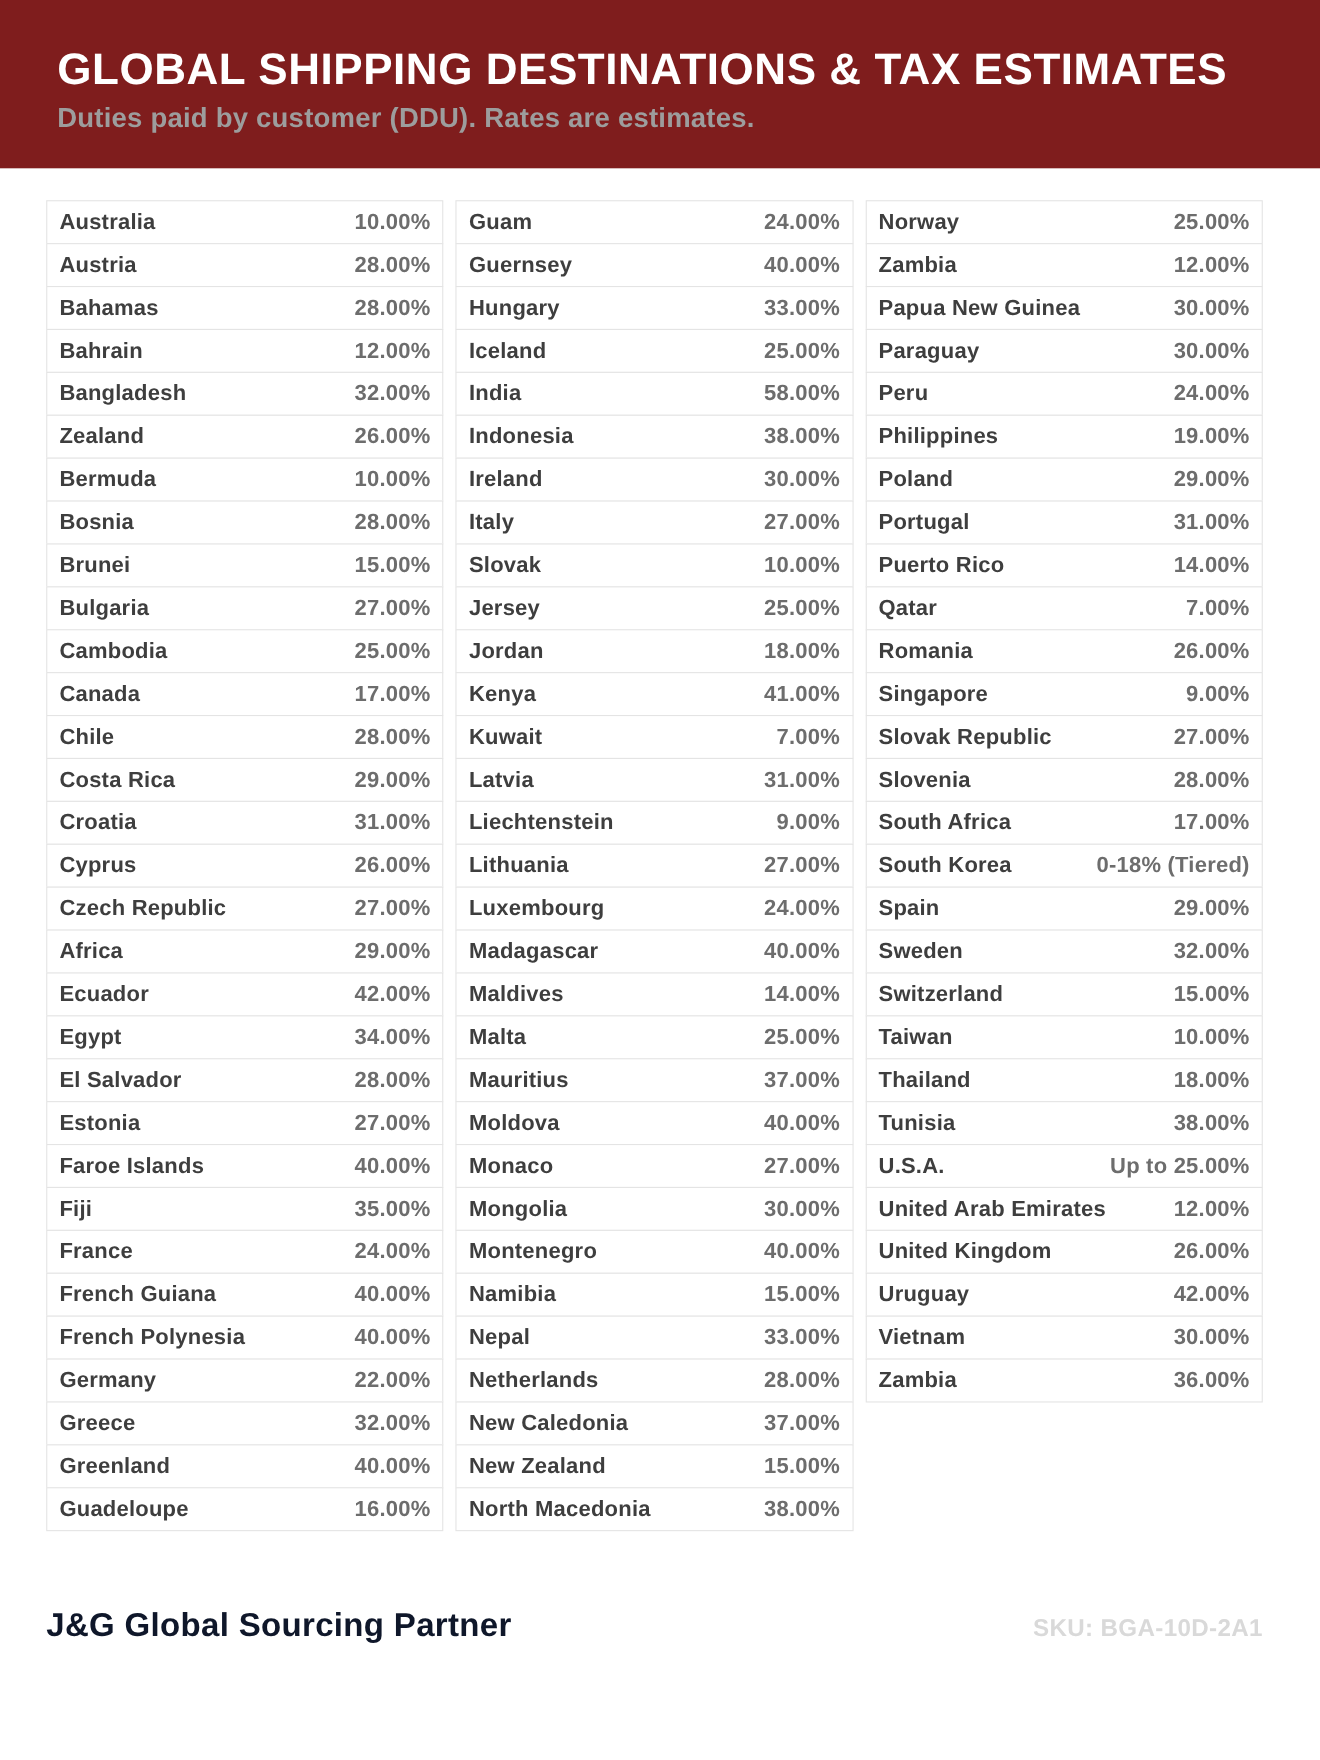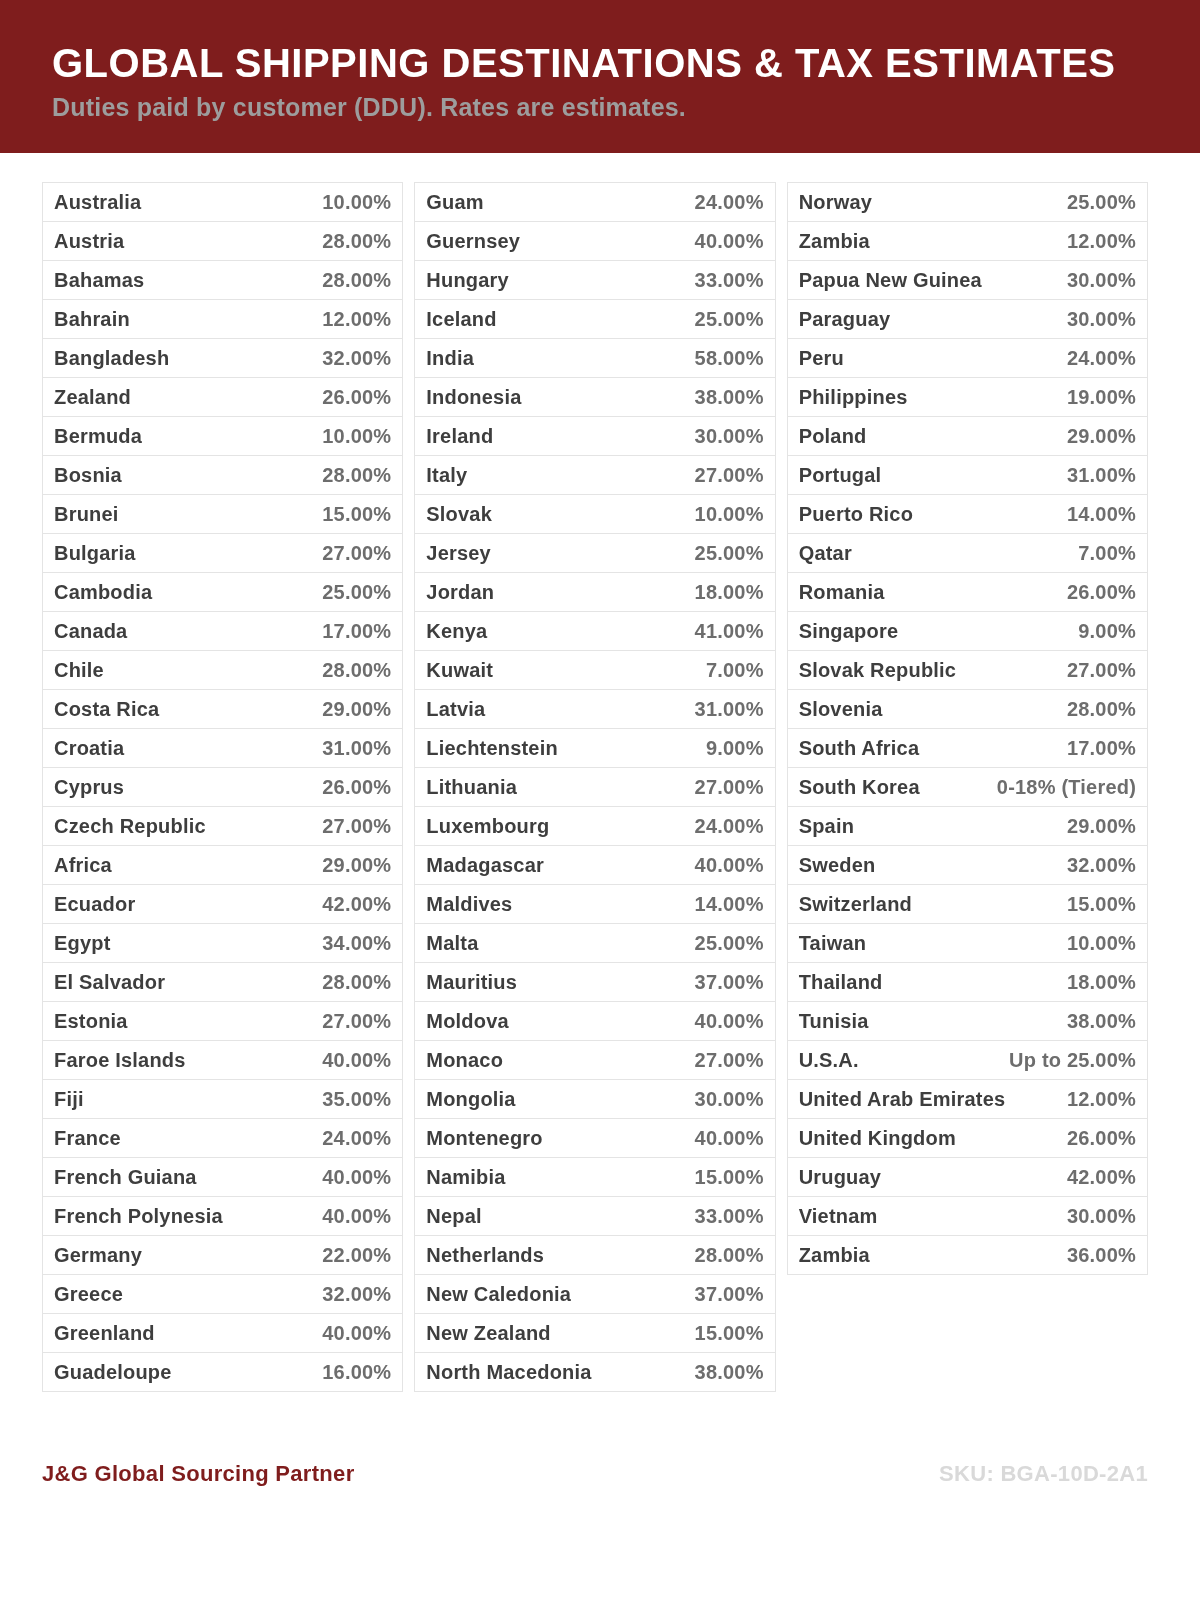--- a/index.html
+++ b/index.html
@@ -20,21 +20,21 @@
          margin-top:-1px; display:flex; align-items:center;
          justify-content:space-between; padding:0 11px; }
   .row:first-child { margin-top:0; }
   .country { color:#3e3e3e; font-size:20px; font-weight:bold;
              white-space:nowrap; letter-spacing:0.2px; }
   .rate { color:#6d6d6d; font-size:20px; font-weight:bold;
           white-space:nowrap; text-align:right; letter-spacing:0.2px; }
 
   .footer { display:flex; justify-content:space-between; align-items:baseline;
             margin:69px 52px 0 42px; }
-  .footer-brand { color:#7f1d1d; font-size:22px; font-weight:bold;
+  .footer-brand { color:#0f172a; font-size:30px; font-weight:bold;
                   letter-spacing:0.3px; }
   .footer-sku { color:#d9d9d9; font-size:22px; font-weight:bold;
                 letter-spacing:0.3px; }
 </style>
 </head>
 <body>
 
 <div class="header">
   <div class="header-title">GLOBAL SHIPPING DESTINATIONS &amp; TAX ESTIMATES</div>
   <div class="header-subtitle">Duties paid by customer (DDU). Rates are estimates.</div>

